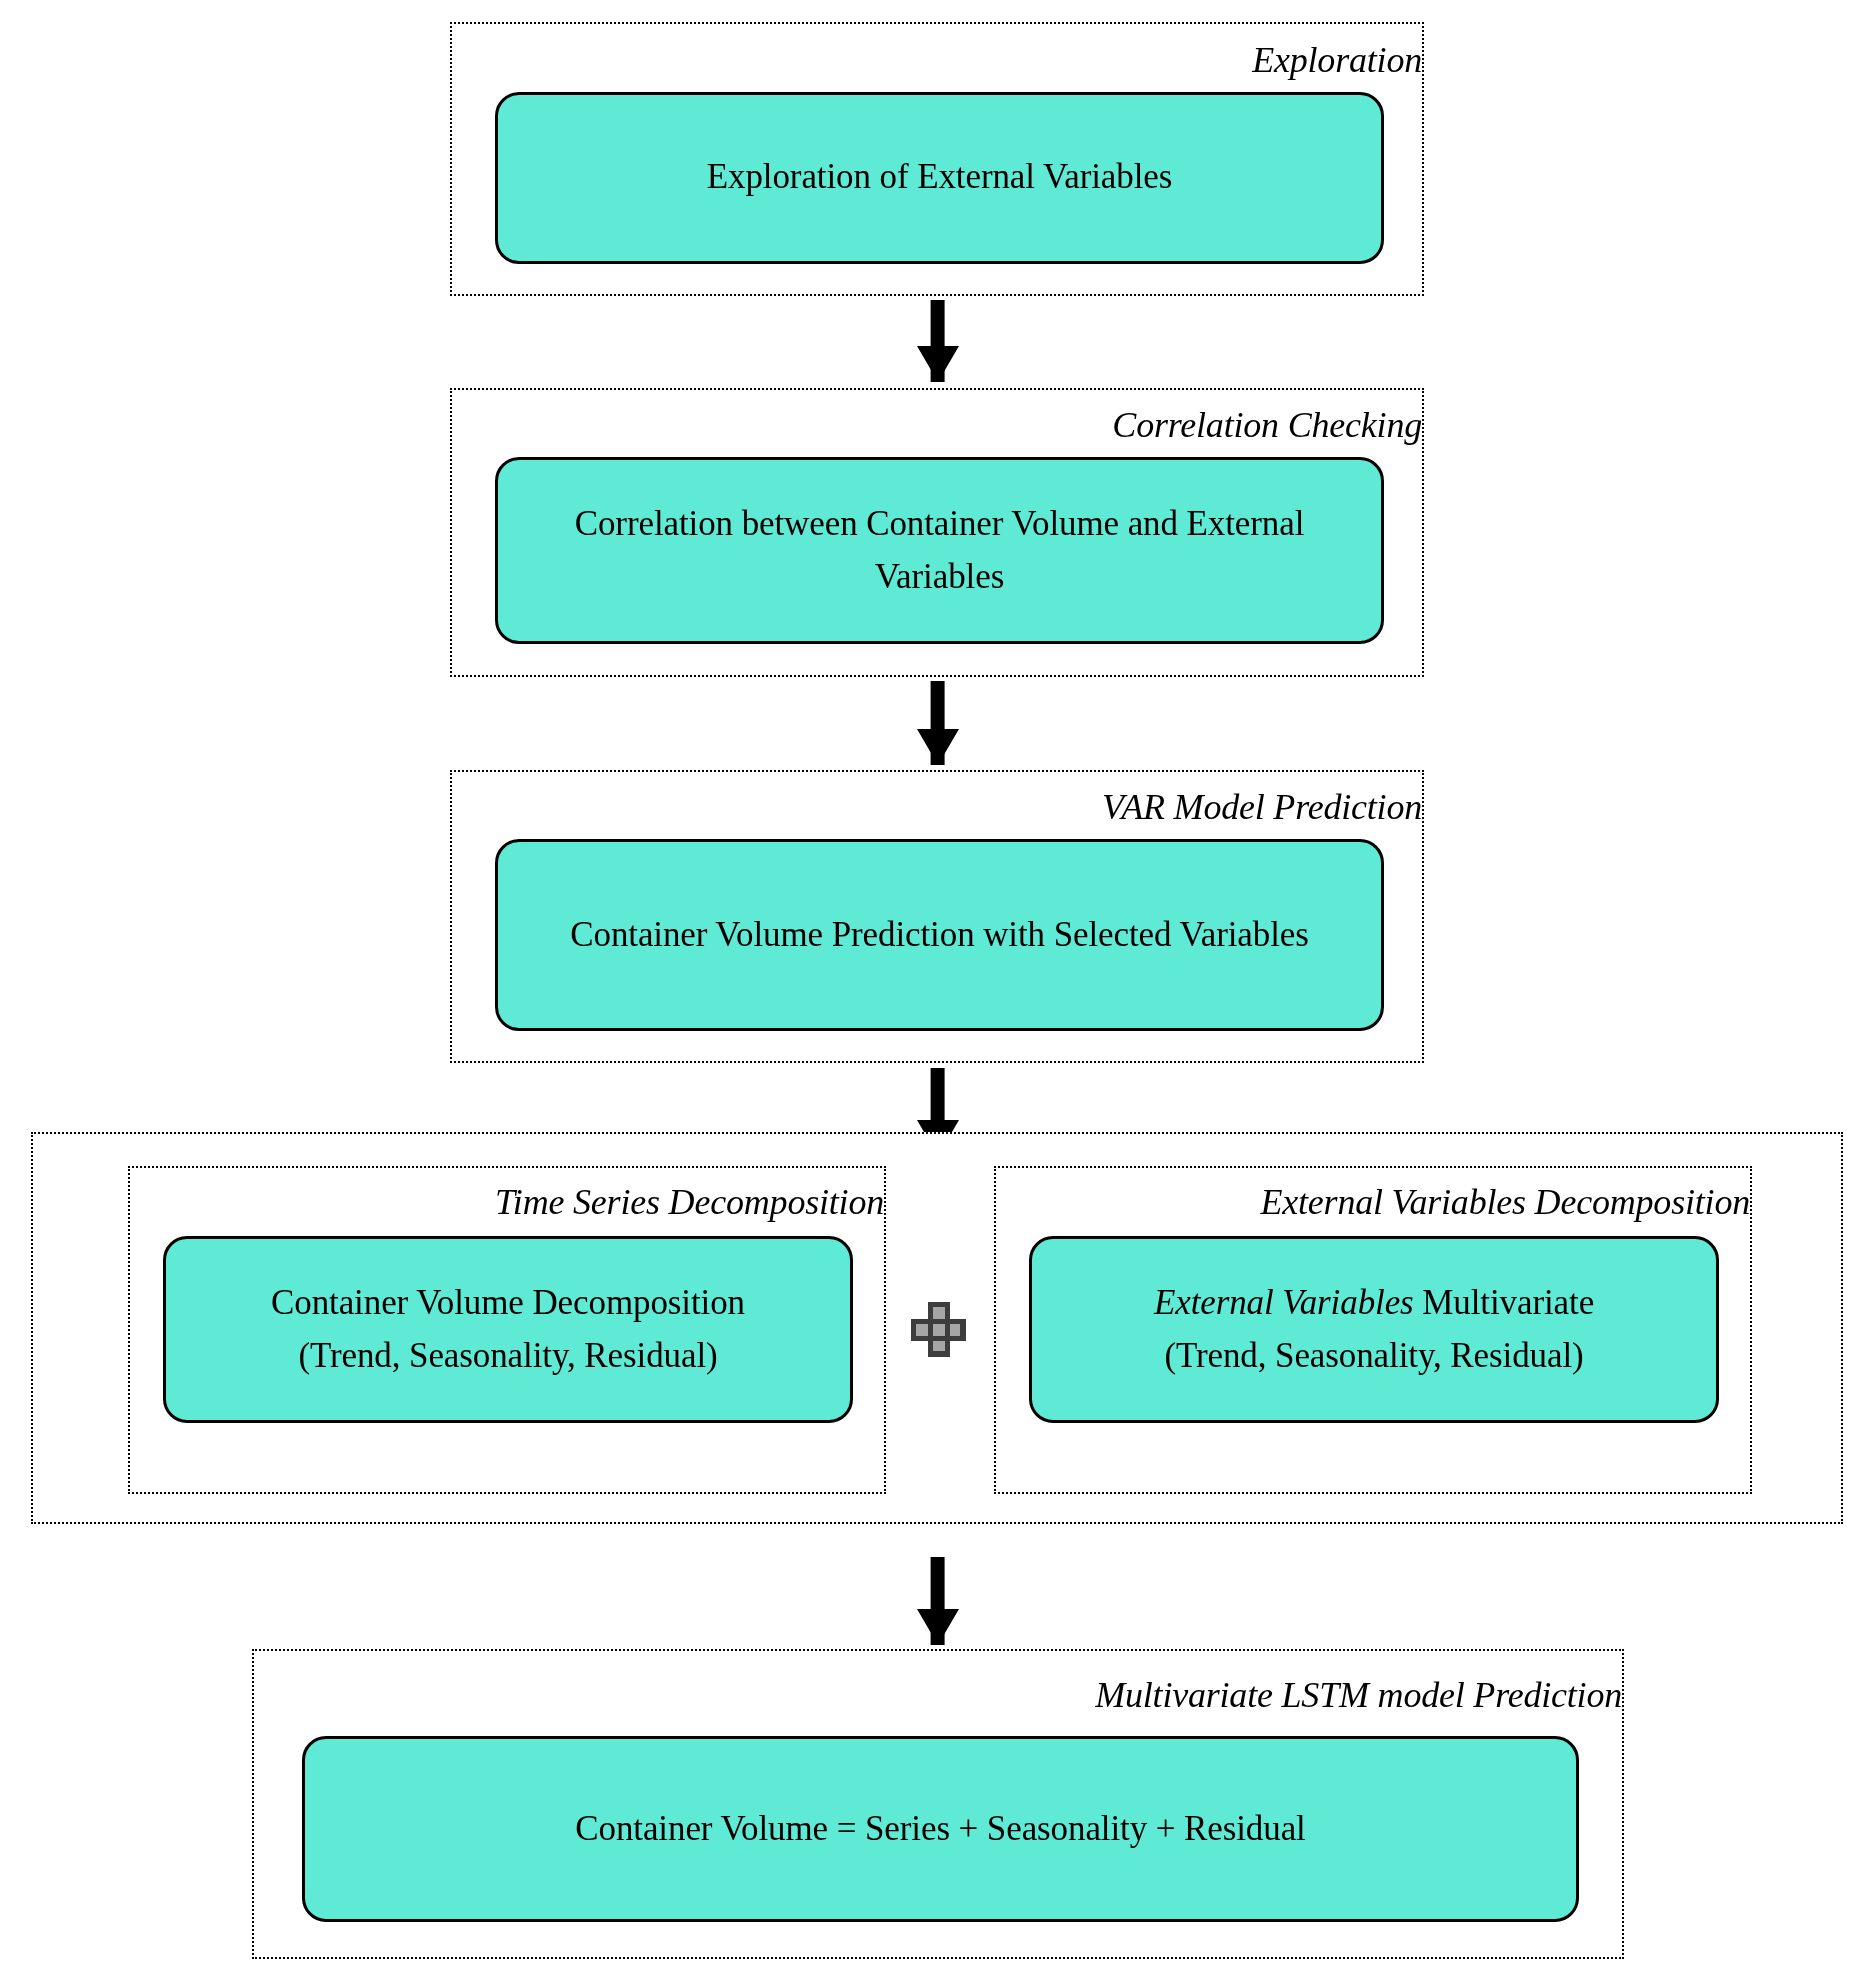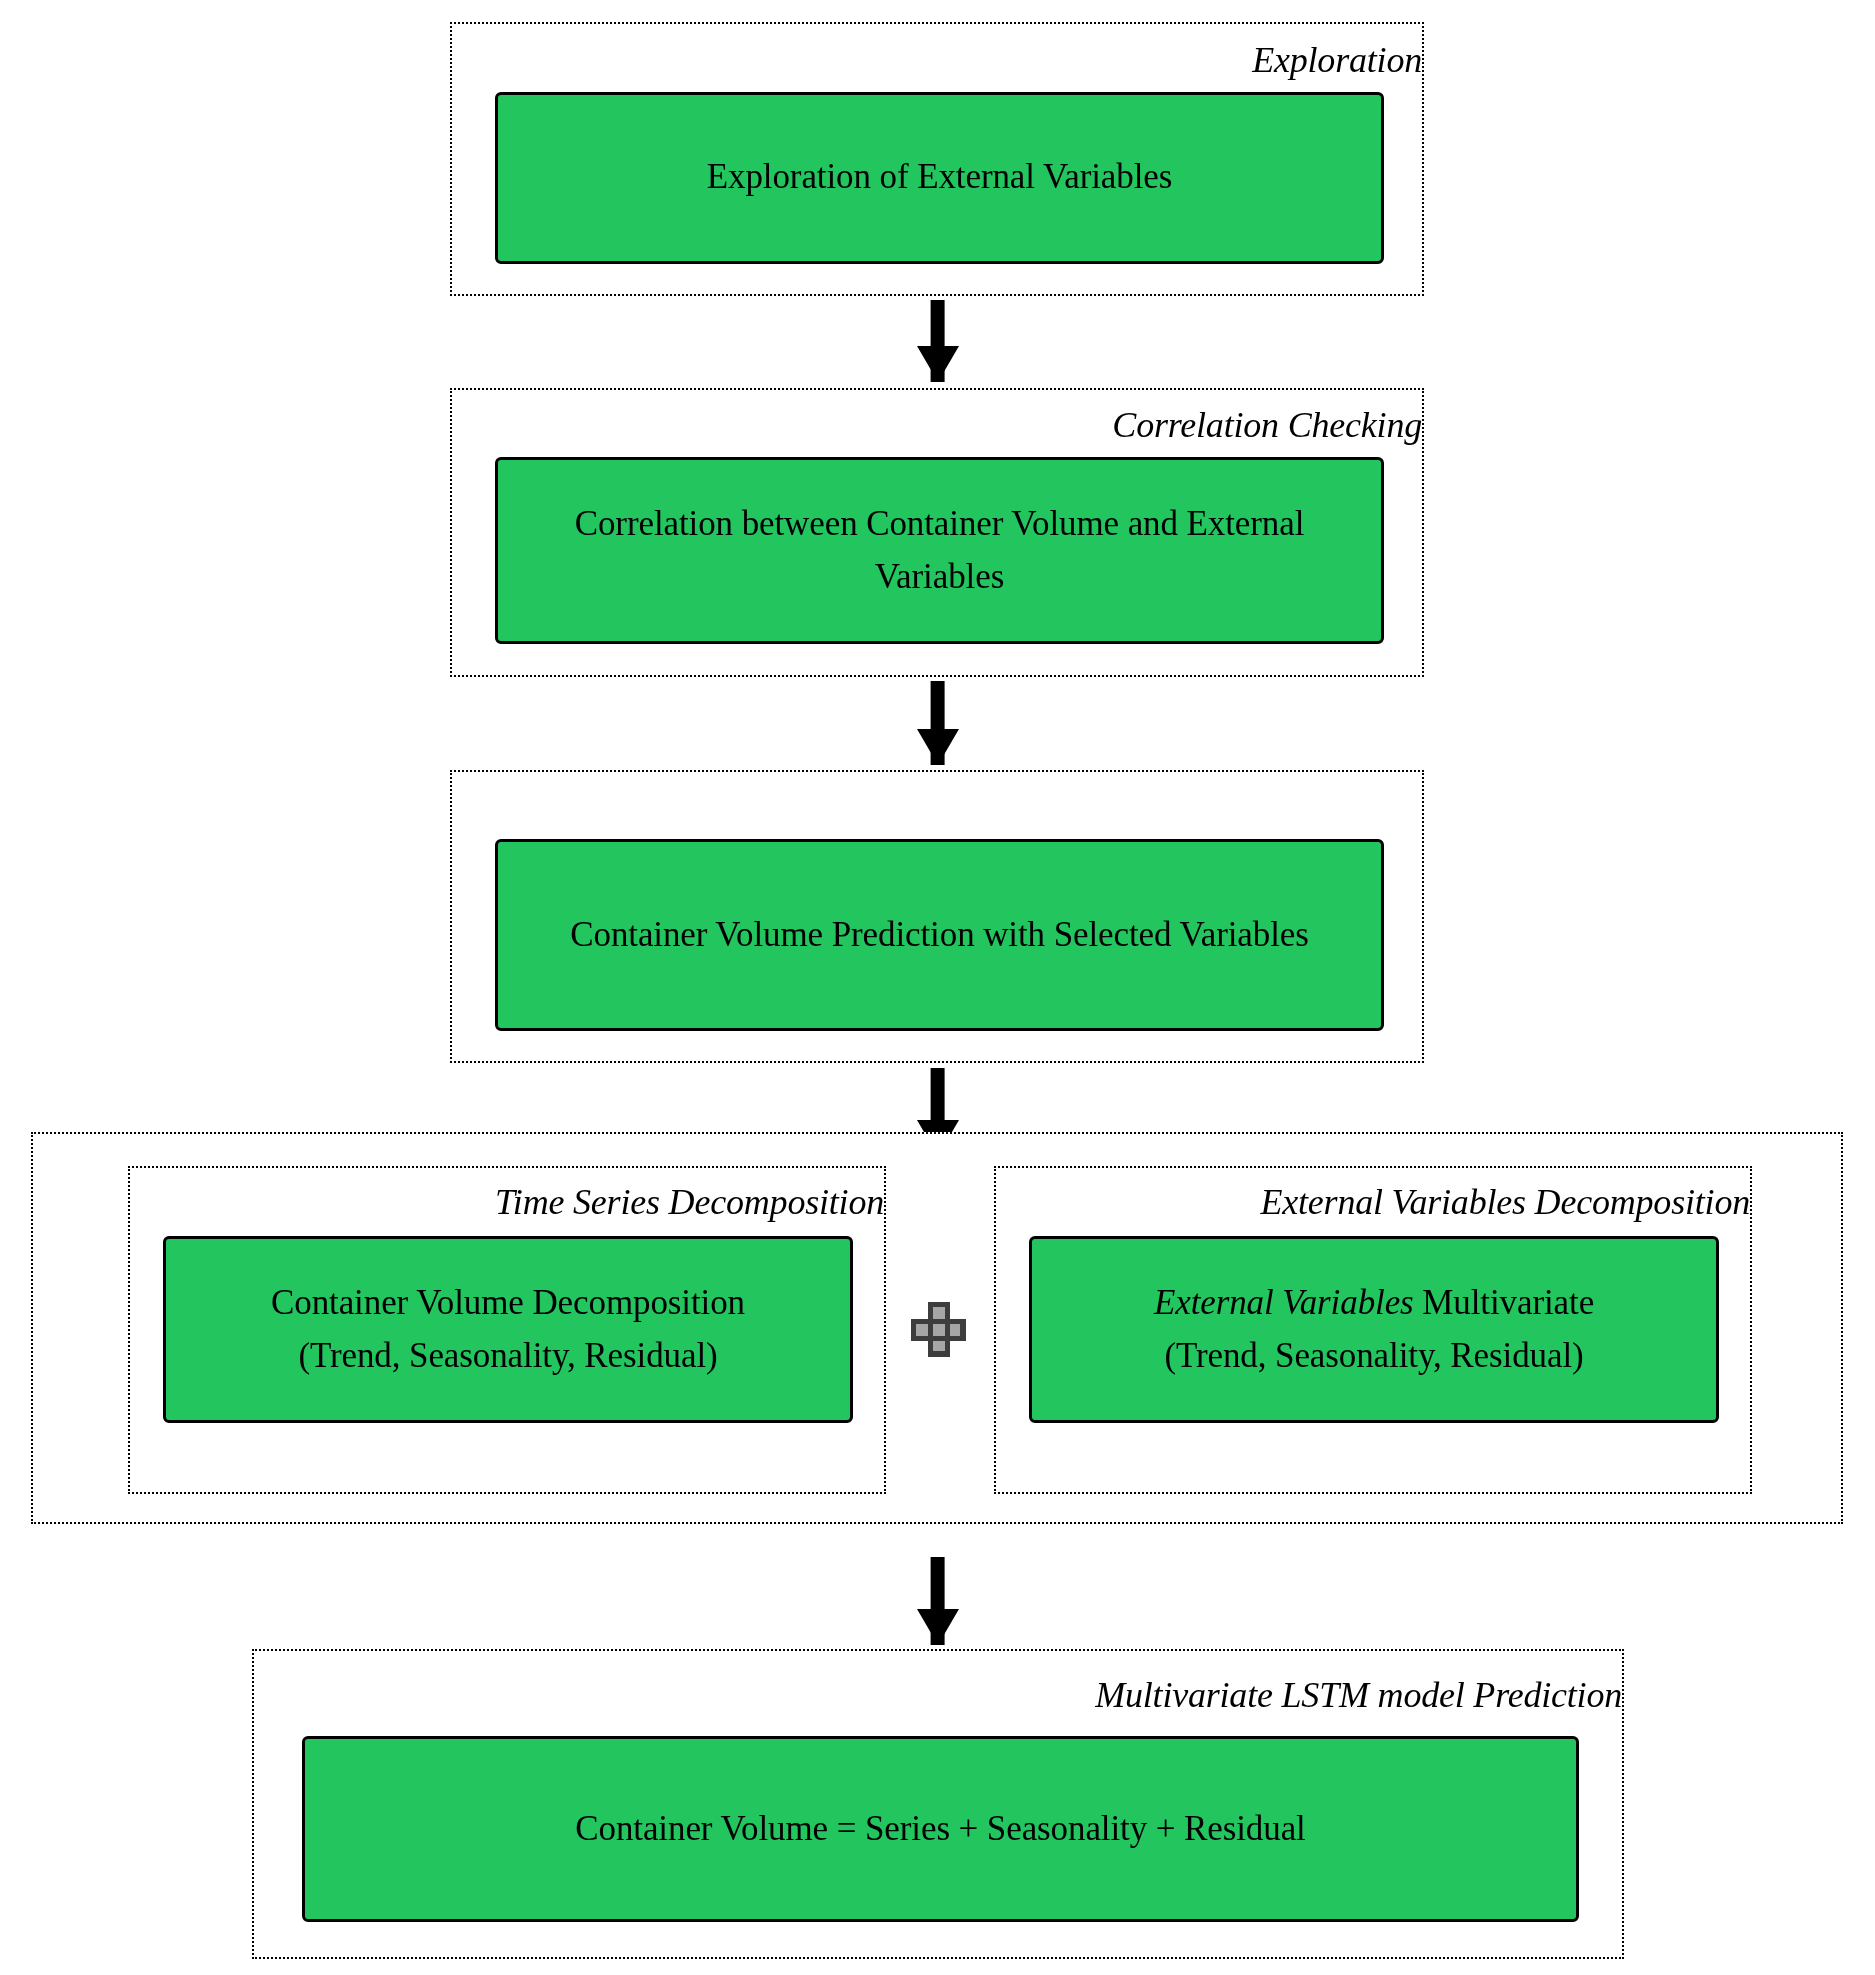--- a/index.html
+++ b/index.html
@@ -42,23 +42,23 @@
     font-size: 36px;
     line-height: 1.12;
     white-space: nowrap;
     letter-spacing: -0.2px;
   }
 
   
   .card {
     position: absolute;
     border: 3.4px solid #000000;
-    border-radius: 6px;
+    border-radius: 24px;
     box-sizing: border-box;
-    background: #22c55e;
+    background: #5eead4;
     display: flex;
     align-items: center;
     justify-content: center;
     text-align: center;
   }
   .card-text {
     font-size: 35px;
     line-height: 1.5;
     padding: 0 16px;
     letter-spacing: -0.1px;
@@ -190,20 +190,21 @@
       <div class="card-text">Correlation  between Container Volume and External Variables</div>
     </div>
   </div>
 
   <div class="arrow" id="arrow-2">
     <div class="shaft" style="height:100%"></div>
     <div class="head"></div>
   </div>
 
   <div class="section" id="sec-var">
+    <div class="caption" id="cap-var">VAR Model Prediction</div>
     <div class="card" id="card-var">
       <div class="card-text">Container Volume Prediction with Selected Variables</div>
     </div>
   </div>
 
   <div class="arrow" id="arrow-3">
     <div class="shaft" style="height:100%"></div>
     <div class="head"></div>
   </div>
 

